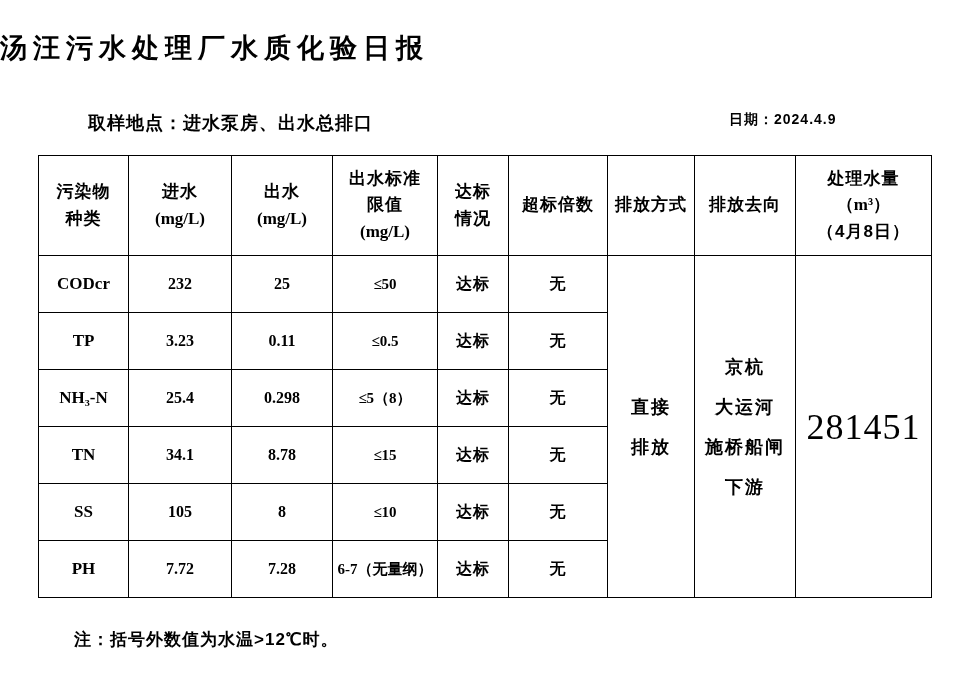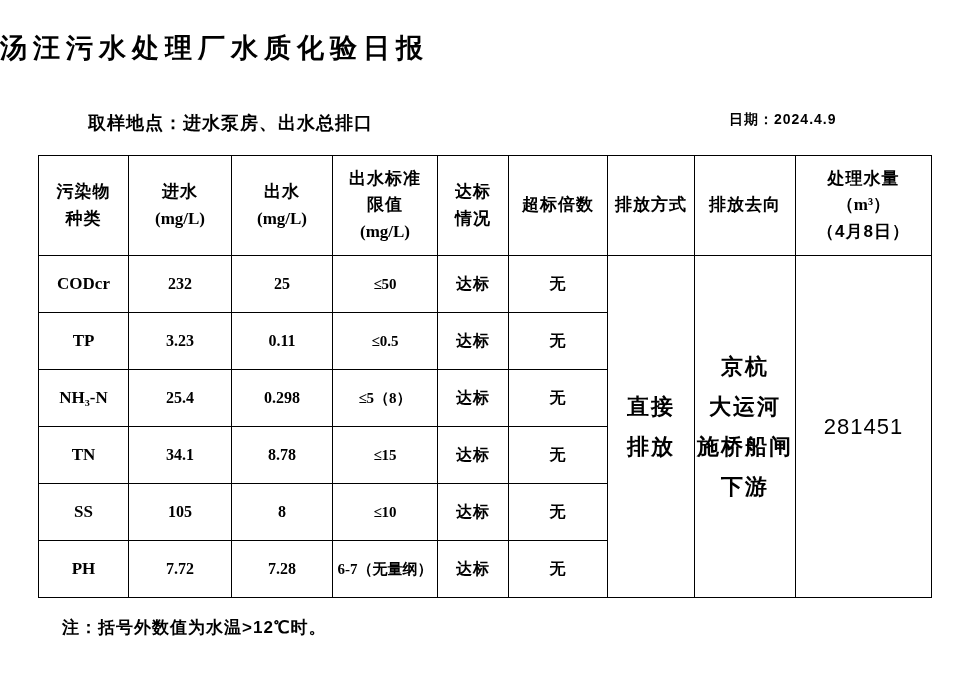--- a/index.html
+++ b/index.html
@@ -43,29 +43,29 @@
 
   th { font-size: 17px; font-weight: bold; line-height: 1.55; letter-spacing: 1px; }
   .hline { display: block; }
   .latin { font-family: "Liberation Serif", serif; letter-spacing: 0; }
 
   .name-cell  { font-family: "Liberation Serif", serif; font-size: 17px; font-weight: bold; }
   .num-cell   { font-family: "Liberation Serif", serif; font-size: 16px; font-weight: bold; }
   .limit-cell { font-family: "Liberation Serif", serif; font-size: 15px; font-weight: bold; }
   .cn-cell    { font-size: 16px; font-weight: bold; letter-spacing: 1px; }
 
-  .merged-cell { font-size: 22px; font-weight: bold; letter-spacing: 2px; }
+  .merged-cell { font-size: 18px; font-weight: bold; letter-spacing: 2px; }
   .mline { display: block; line-height: 40px; }
   .volume-cell {
-    font-family: Liberation Sans, sans-serif;
-    font-size: 22px; font-weight: normal; letter-spacing: 1px;
+    font-family: Liberation Serif, serif;
+    font-size: 36px; font-weight: normal; letter-spacing: 1px;
   }
 
   .note {
-    position: absolute; left: 62px; top: 616px; margin: 0;
+    position: absolute; left: 62px; top: 616px; margin: 12px;
     font-size: 17px; font-weight: bold; letter-spacing: 1px;
   }
 </style>
 </head>
 <body>
 
 <div class="page">
 
   <h1 class="title">汤汪污水处理厂水质化验日报</h1>
 

